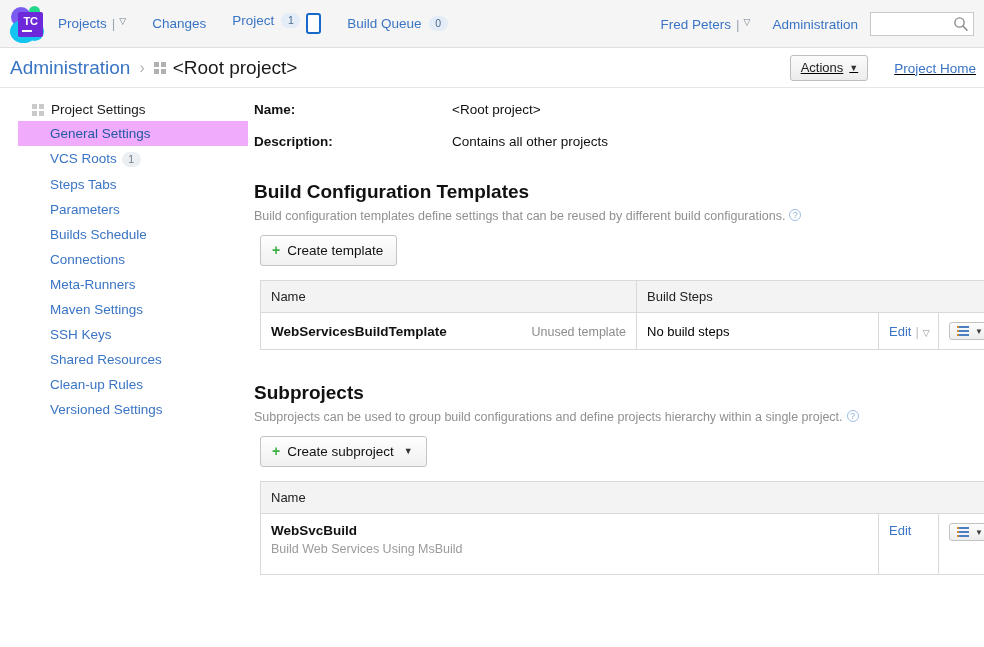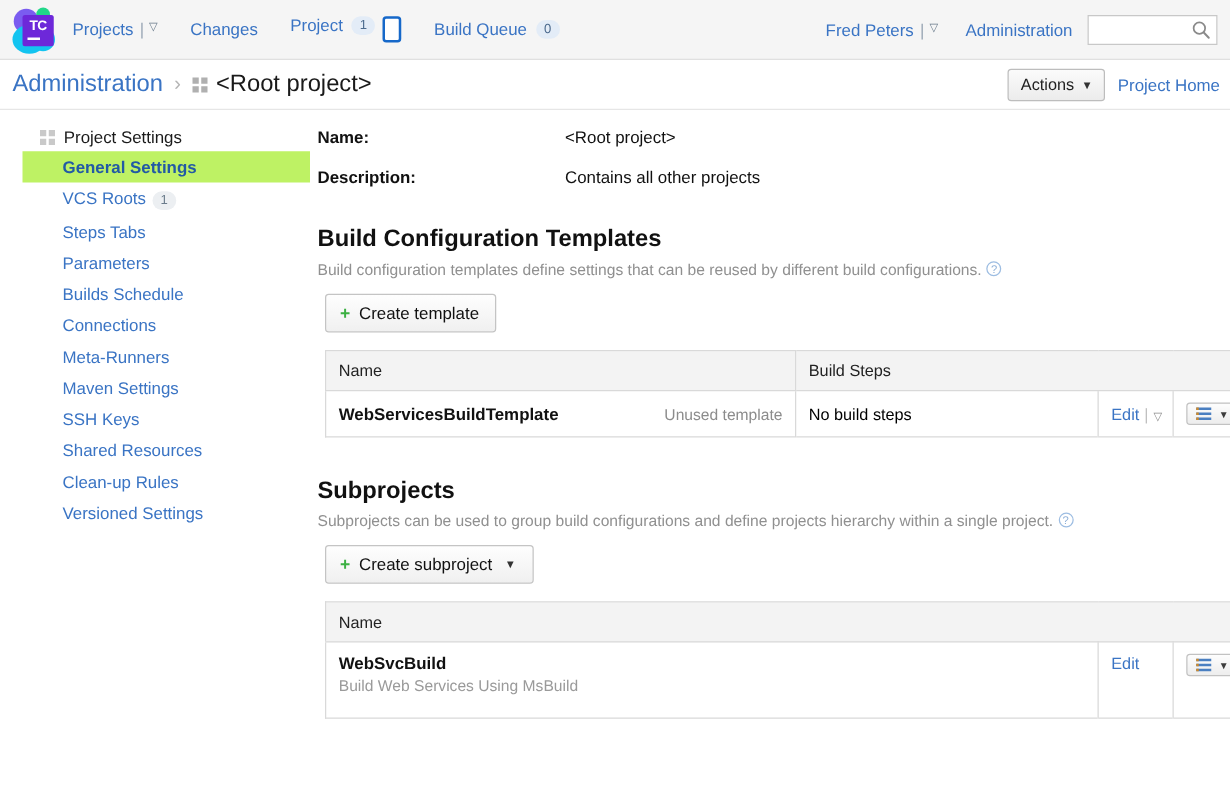--- a/index.html
+++ b/index.html
@@ -177,21 +177,22 @@
   }
   .grid-ico i { background: #c9c9c9; display: block; }
   .grid-ico.dark i { background: #b0b0b0; }
 
   .crumb-right {
     position: absolute;
     right: 8px; top: 0;
     height: 40px;
     display: flex;
     align-items: center;
-    gap: 10px;
+    gap: 26px;
+    text-decoration: underline;
   }
   .btn-gray {
     background: linear-gradient(#fbfbfb, #ececec);
     border: 1px solid #bdbdbd;
     border-radius: 3px;
     font-size: 13px;
     color: #222;
     padding: 4px 9px 5px 10px;
     cursor: pointer;
     font-family: "Liberation Sans", sans-serif;
@@ -226,23 +227,23 @@
   .side-item {
     display: block;
     padding: 5px 0 5px 32px;
     font-size: 13.5px;
     color: #3a74c4;
     text-decoration: none;
     cursor: pointer;
     line-height: 15px;
   }
   .side-item.active {
-    background: #bef264;
+    background: #f0abfc;
     color: #225aa5;
-    font-weight: bold;
+    font-weight: normal;
     text-decoration: none;
   }
   .side-item .badge {
     background: #eceff2;
     color: #6b7c8c;
     margin-left: 5px;
   }
 
   
   .main {

